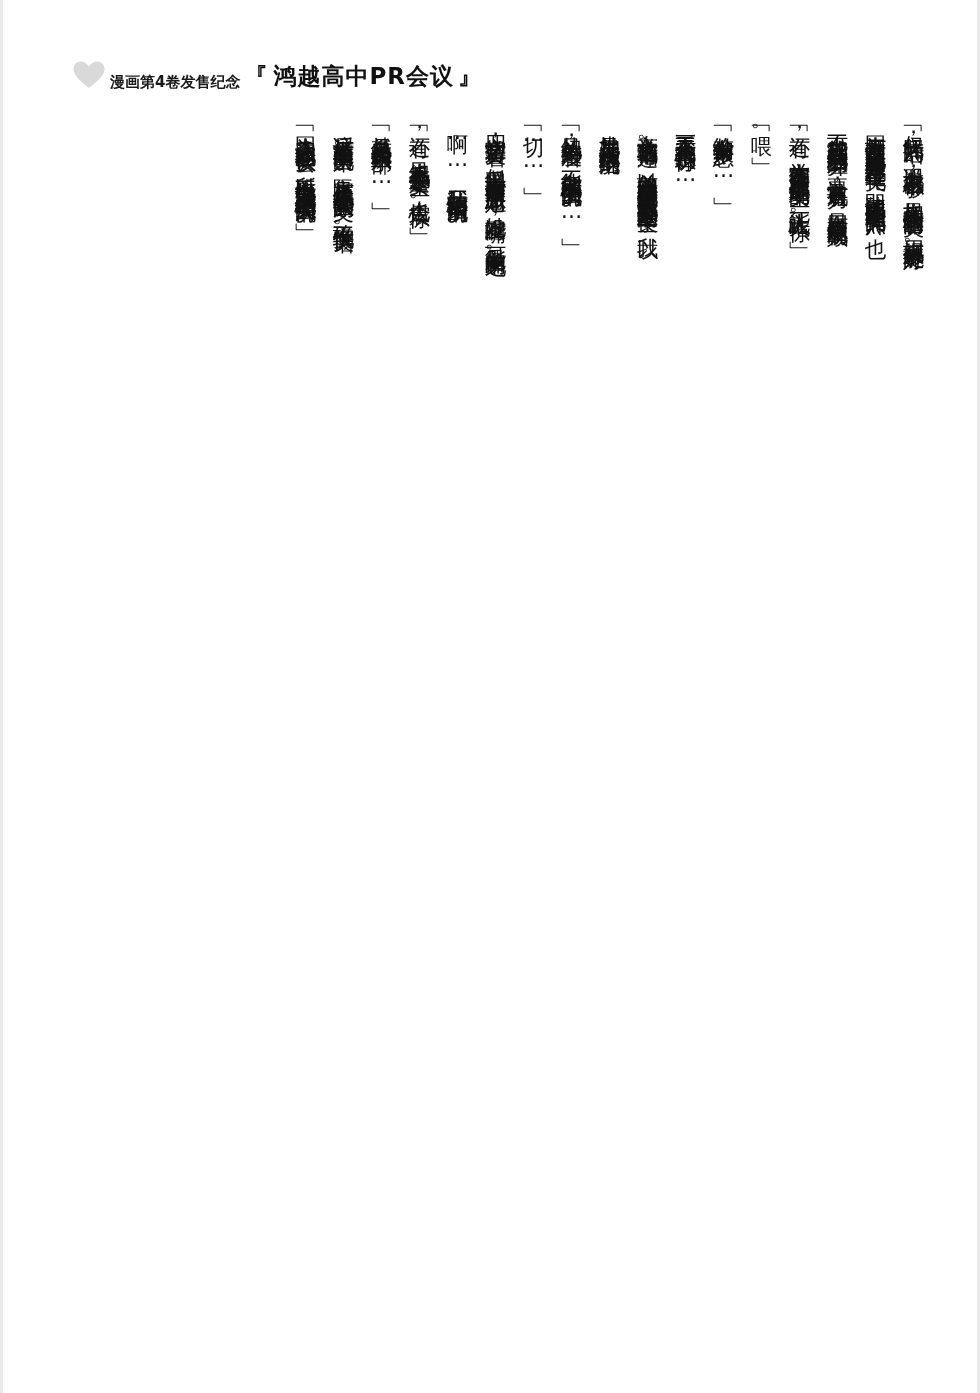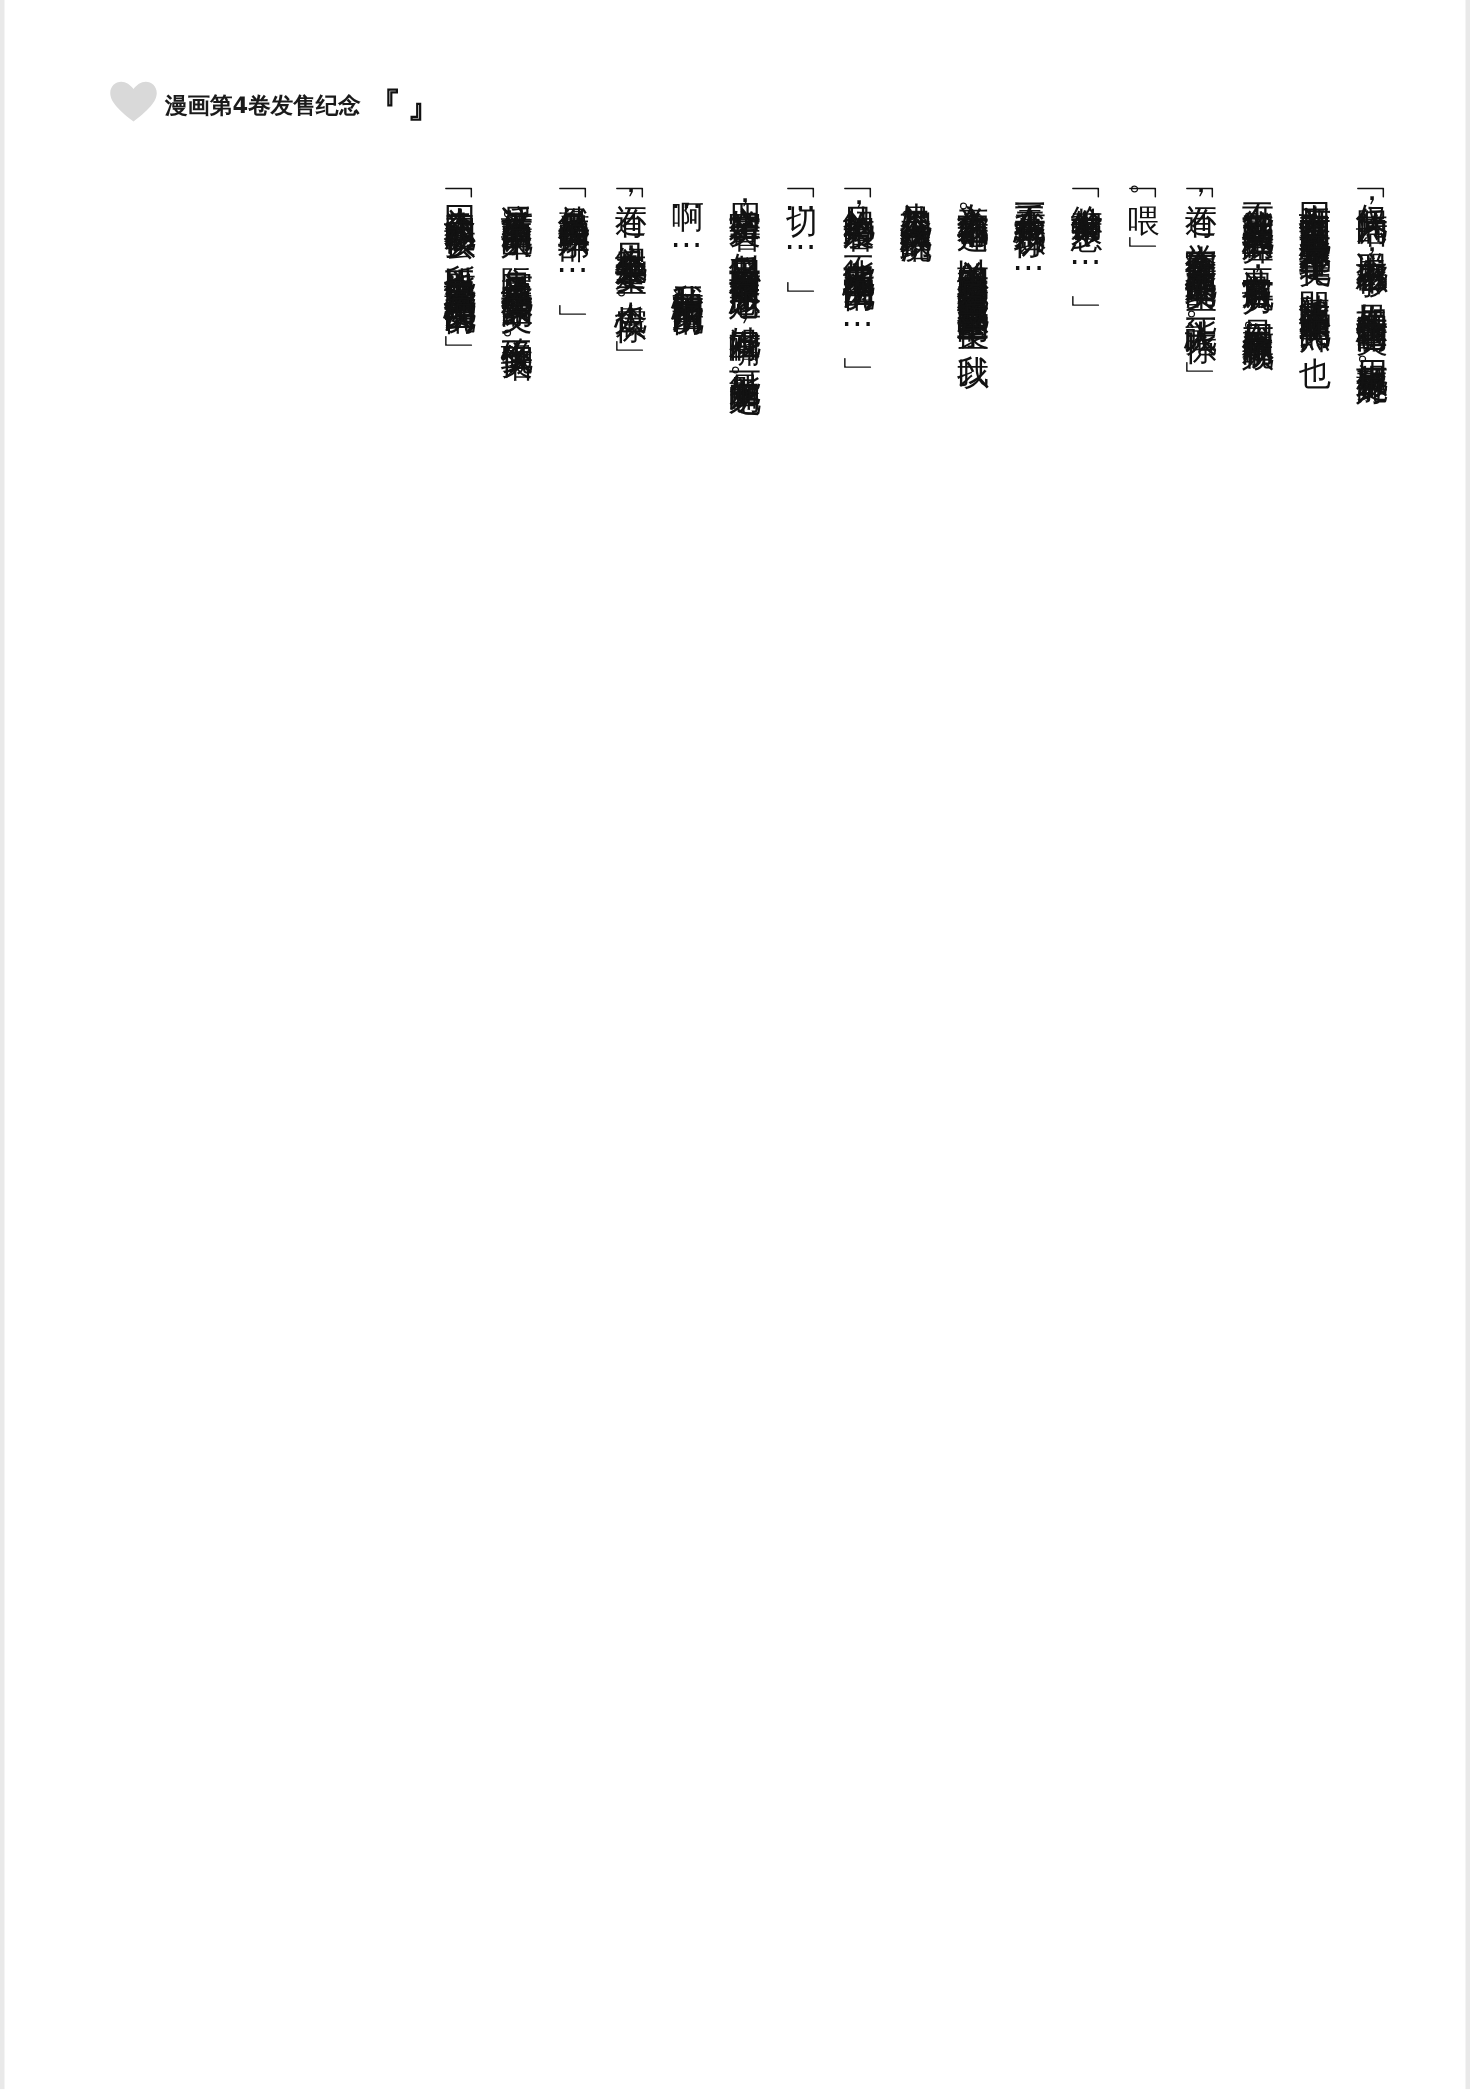--- a/index.html
+++ b/index.html
@@ -28,21 +28,21 @@
   }
 
   
   .header {
     position: absolute;
     top: 48px;
     left: 72px;
     right: 72px;
     height: 44px;
     display: flex;
-    align-items: center;
+    align-items: flex-end;
     gap: 4px;
   }
   .heart-icon {
     width: 34px;
     height: 30px;
     flex: 0 0 auto;
     position: relative;
     top: -2px;
   }
   .header-small {
@@ -103,20 +103,21 @@
 <div id="page">
 
   <div class="header">
     <span class="heart-icon">
       <svg viewBox="0 0 34 30" width="34" height="30" aria-hidden="true">
         <path d="M17 28 C5 19 1.5 13.5 1.5 9 C1.5 4.5 5 1.5 8.8 1.5 C12 1.5 15 3.6 17 6.4 C19 3.6 22 1.5 25.2 1.5 C29 1.5 32.5 4.5 32.5 9 C32.5 13.5 29 19 17 28 Z" fill="#d9d9d9"></path>
       </svg>
     </span>
     <span class="header-small">漫画第4卷发售纪念</span>
     <span class="header-bracket">『</span>
+    <span class="header-title">鸿越高中PR会议</span>
     <span class="header-bracket">』</span>
   </div>
 
   <div class="body-wrap">
     <div class="vcol">「仅凭照片的话，说服力怎么都不够，如果真的想传达它的美丽，用视频来可能更好。</div>
     <div class="vcol">因为打开高中官网最先出现的校舍照片基本上都经过了美化。即使鸿越高中使用未经美化的照片，也</div>
     <div class="vcol">不太可能感受到与其他学校的差异。要让它具有说服力，只有用难以造假的视频了。</div>
     <div class="vcol">「还有，学生会有四个帅哥和一个被他们围绕的女生，能让人大吃一惊。」</div>
     <div class="vcol">「喂。」</div>
     <div class="vcol">「给梦女们带来梦想……」</div>

